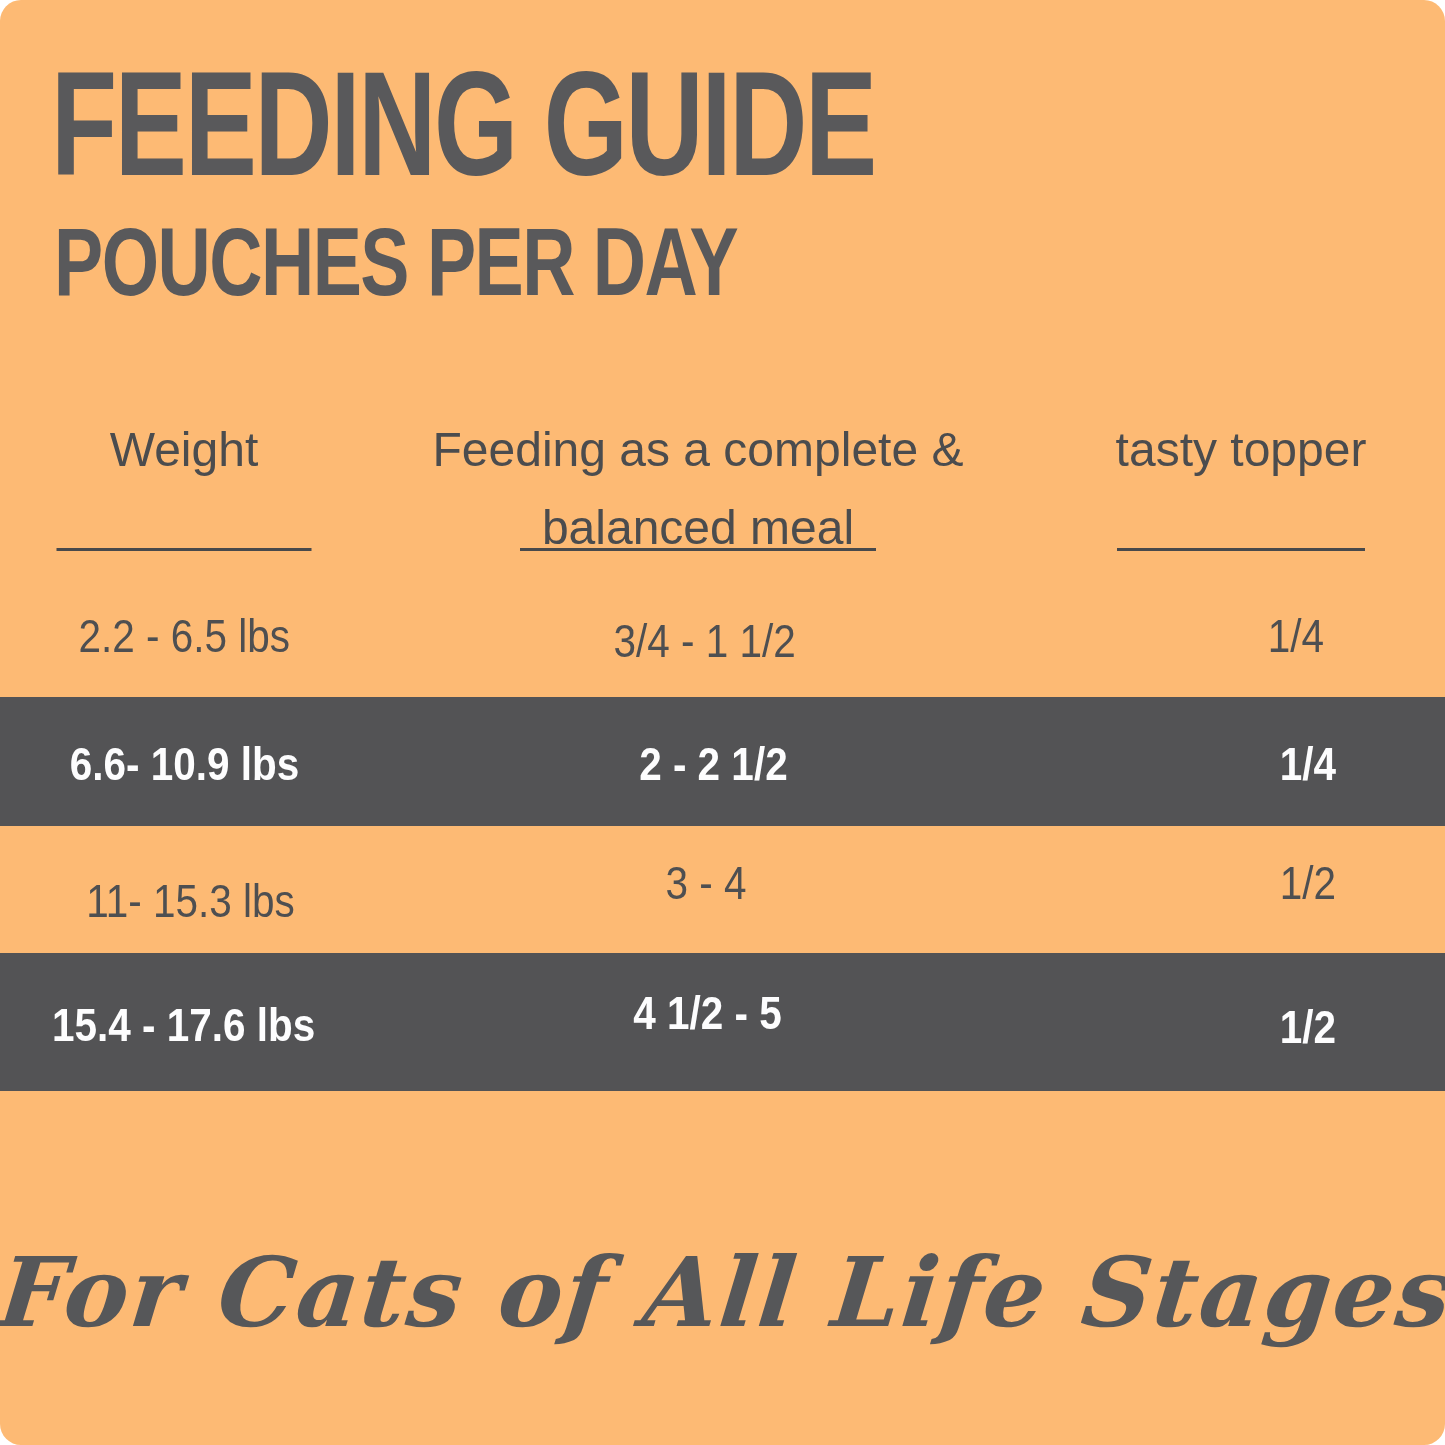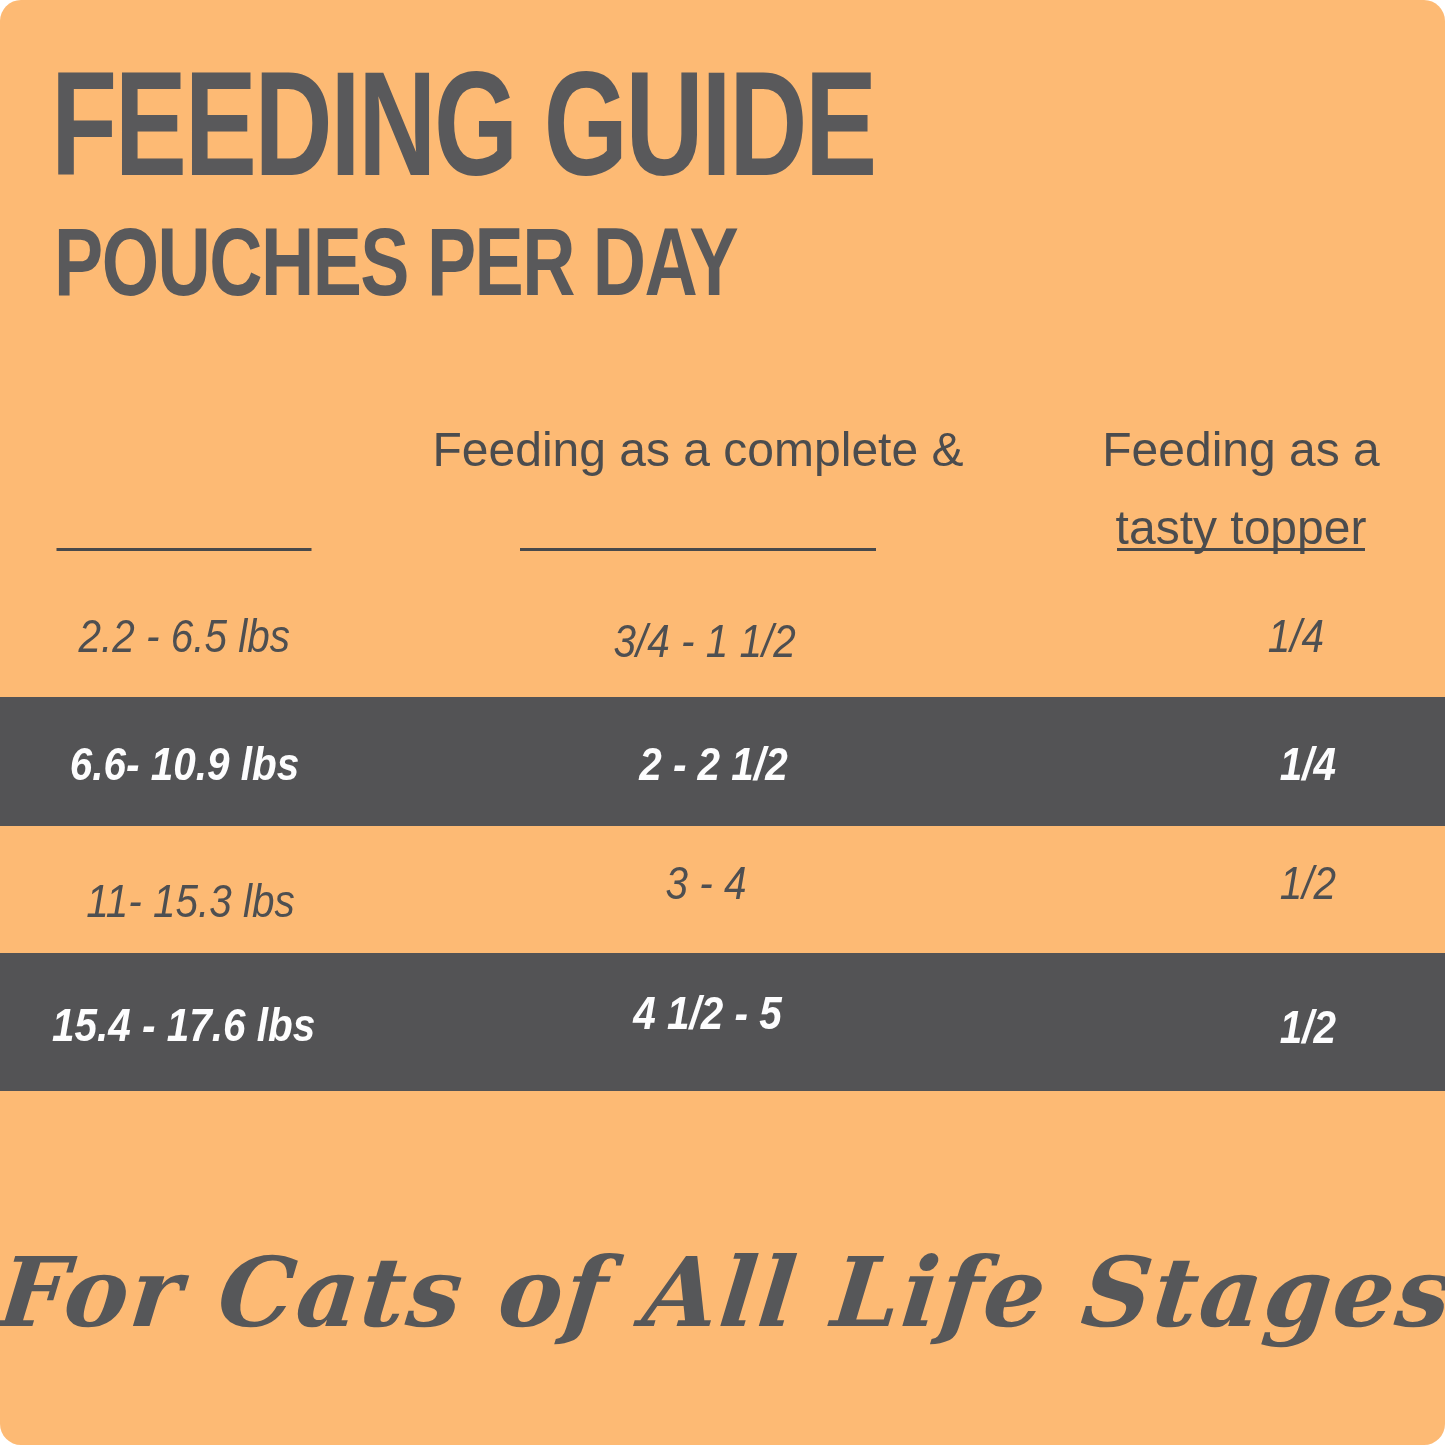--- a/index.html
+++ b/index.html
@@ -78,21 +78,20 @@
 
   .td {
     position: absolute;
     top: 0;
     height: 100%;
     display: flex;
     align-items: center;
     justify-content: center;
     font-size: 46px;
     color: #4e4f51;
-    font-style: italic;
   }
   .c1 { left: 34px;   width: 300px; }
   .c2 { left: 398px;  width: 600px; }
   .c3 { left: 1088px; width: 410px; }
   .tr.dark .td { color: #fdfdfe; font-weight: 700; }
 
   .td .v {
     display: inline-block;
     position: relative;
     transform: scaleX(0.88);
@@ -130,28 +129,29 @@
 </style>
 </head>
 <body>
 
 <div class="page">
 
   <div class="title">FEEDING GUIDE</div>
   <div class="subtitle">POUCHES PER DAY</div>
 
   <div class="hcol hcol1">
+    <span class="h-line">Weight</span>
     <span class="rule"></span>
   </div>
   <div class="hcol hcol2">
     <span class="h-line">Feeding as a complete &amp;</span>
+    <span class="h-line">balanced meal</span>
     <span class="rule"></span>
   </div>
   <div class="hcol hcol3">
-    <span class="h-line">Feeding as a</span>
     <span class="h-line">tasty topper</span>
     <span class="rule"></span>
   </div>
 
   <div class="tr r1">
     <div class="td c1">
         <span class="v">2.2 - 6.5 lbs</span>
       </div>
     <div class="td c2">
         <span class="v">3/4 - 1 1/2</span>

